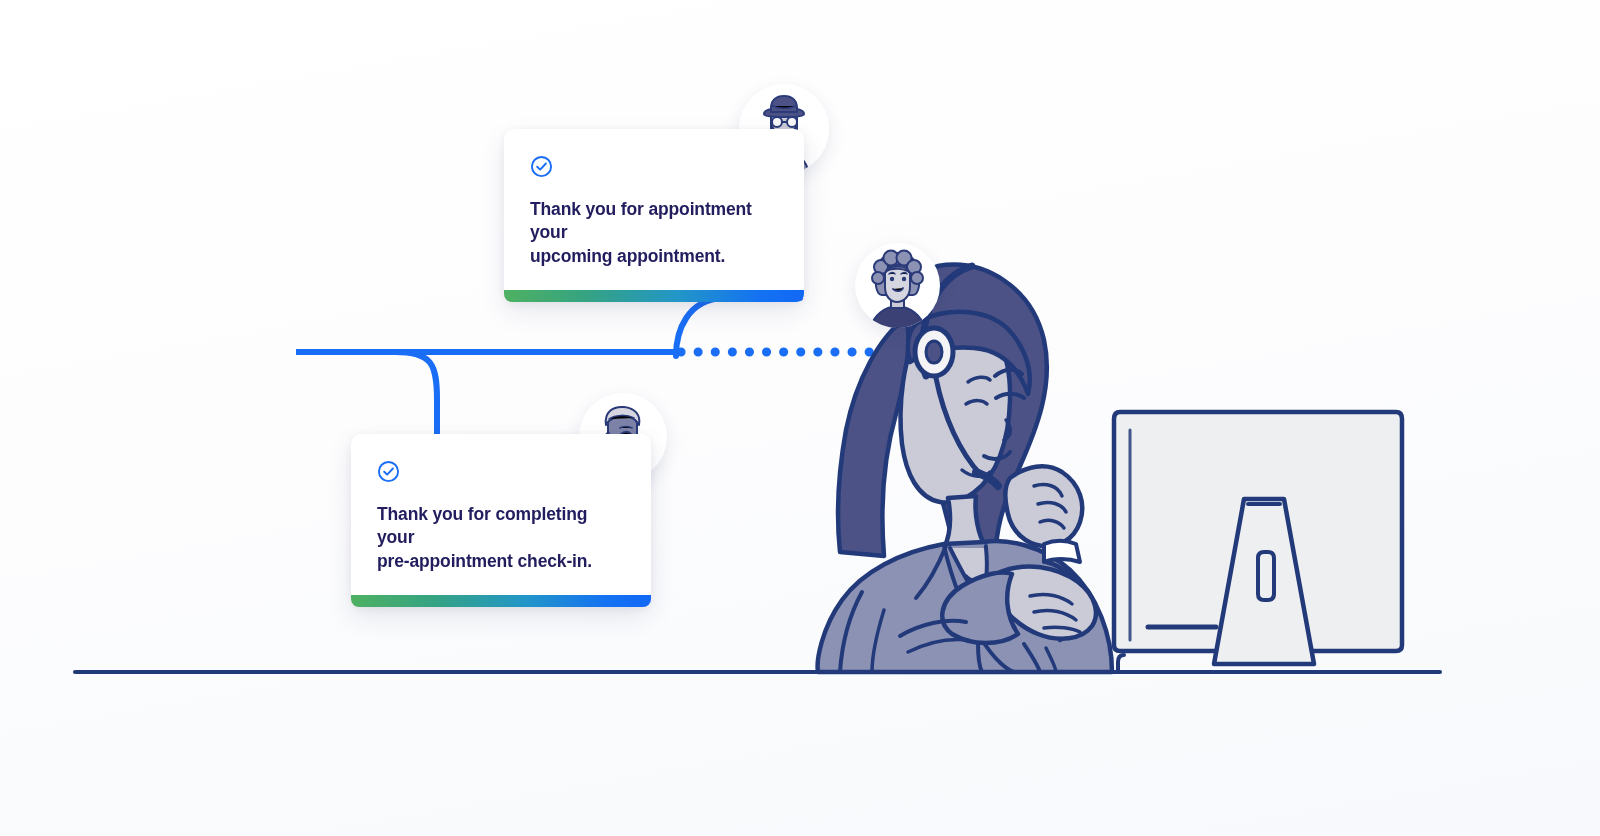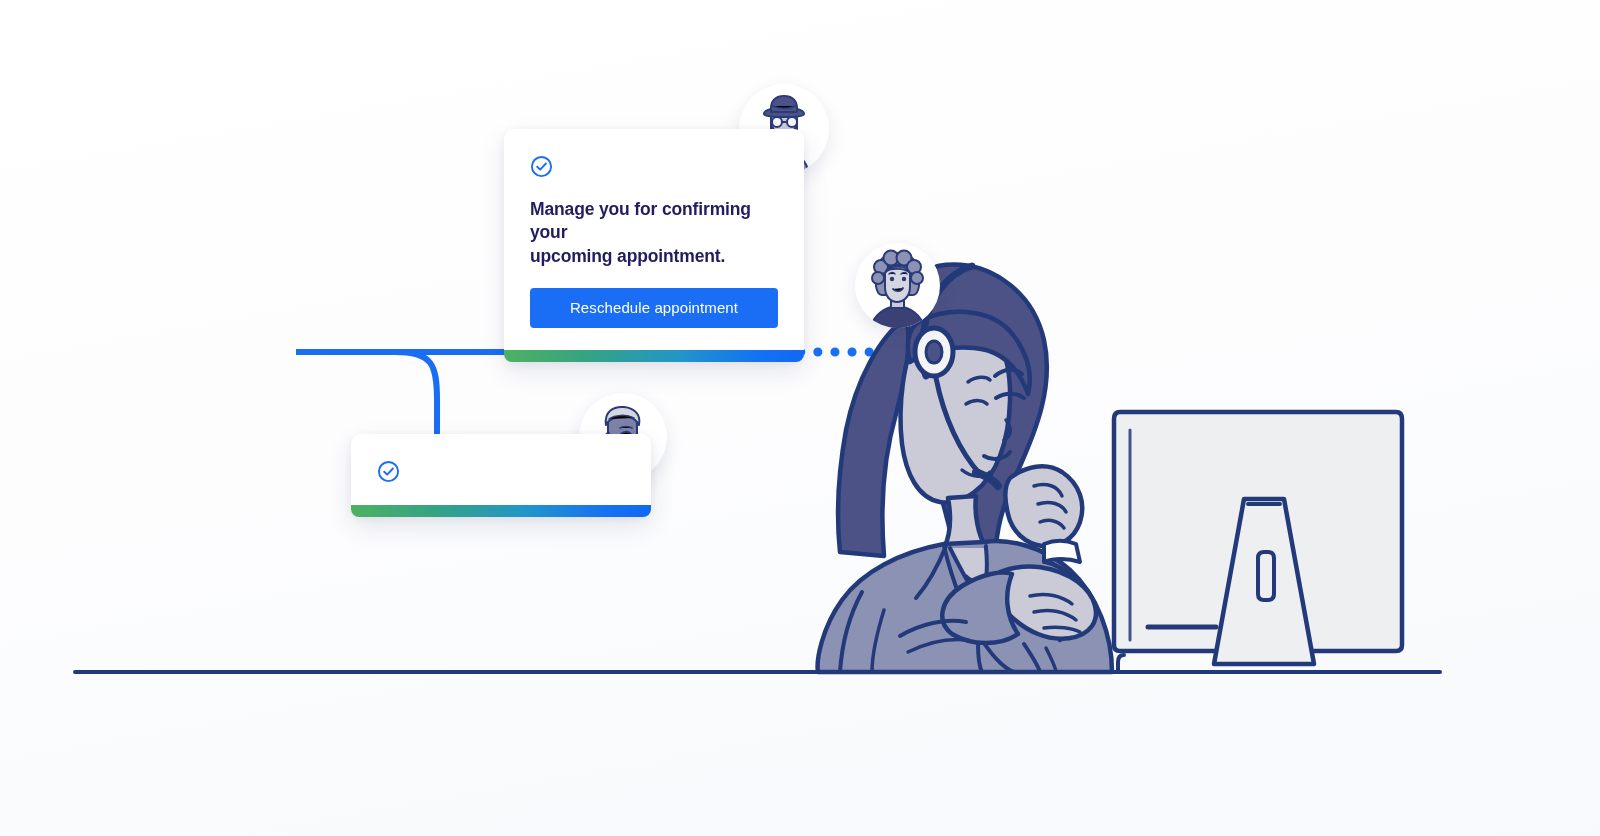--- a/index.html
+++ b/index.html
@@ -322,30 +322,31 @@
       </g>
     </svg>
   </div>
 
   <div class="card" id="card-confirm">
     <div class="card-inner">
       <svg class="check-icon" viewBox="0 0 24 24">
         <circle cx="12" cy="12" r="10" fill="none" stroke="#1a6ef5" stroke-width="2"></circle>
         <path d="M7.5 12.2 L 10.6 15.2 L 16.6 8.9" fill="none" stroke="#1a6ef5" stroke-width="2" stroke-linecap="round" stroke-linejoin="round"></path>
       </svg>
-      <p class="card-text">Manage you for confirming your
+      <p class="card-text">Thank you for appointment your
 upcoming appointment.</p>
-      <button class="card-button">Reschedule appointment</button>
     </div>
     <div class="card-accent"></div>
   </div>
 
   <div class="card" id="card-checkin">
     <div class="card-inner">
       <svg class="check-icon" viewBox="0 0 24 24">
         <circle cx="12" cy="12" r="10" fill="none" stroke="#1a6ef5" stroke-width="2"></circle>
         <path d="M7.5 12.2 L 10.6 15.2 L 16.6 8.9" fill="none" stroke="#1a6ef5" stroke-width="2" stroke-linecap="round" stroke-linejoin="round"></path>
       </svg>
+      <p class="card-text">Thank you for completing your
+pre-appointment check-in.</p>
     </div>
     <div class="card-accent"></div>
   </div>
 
 </div>
 
 </body></html>

